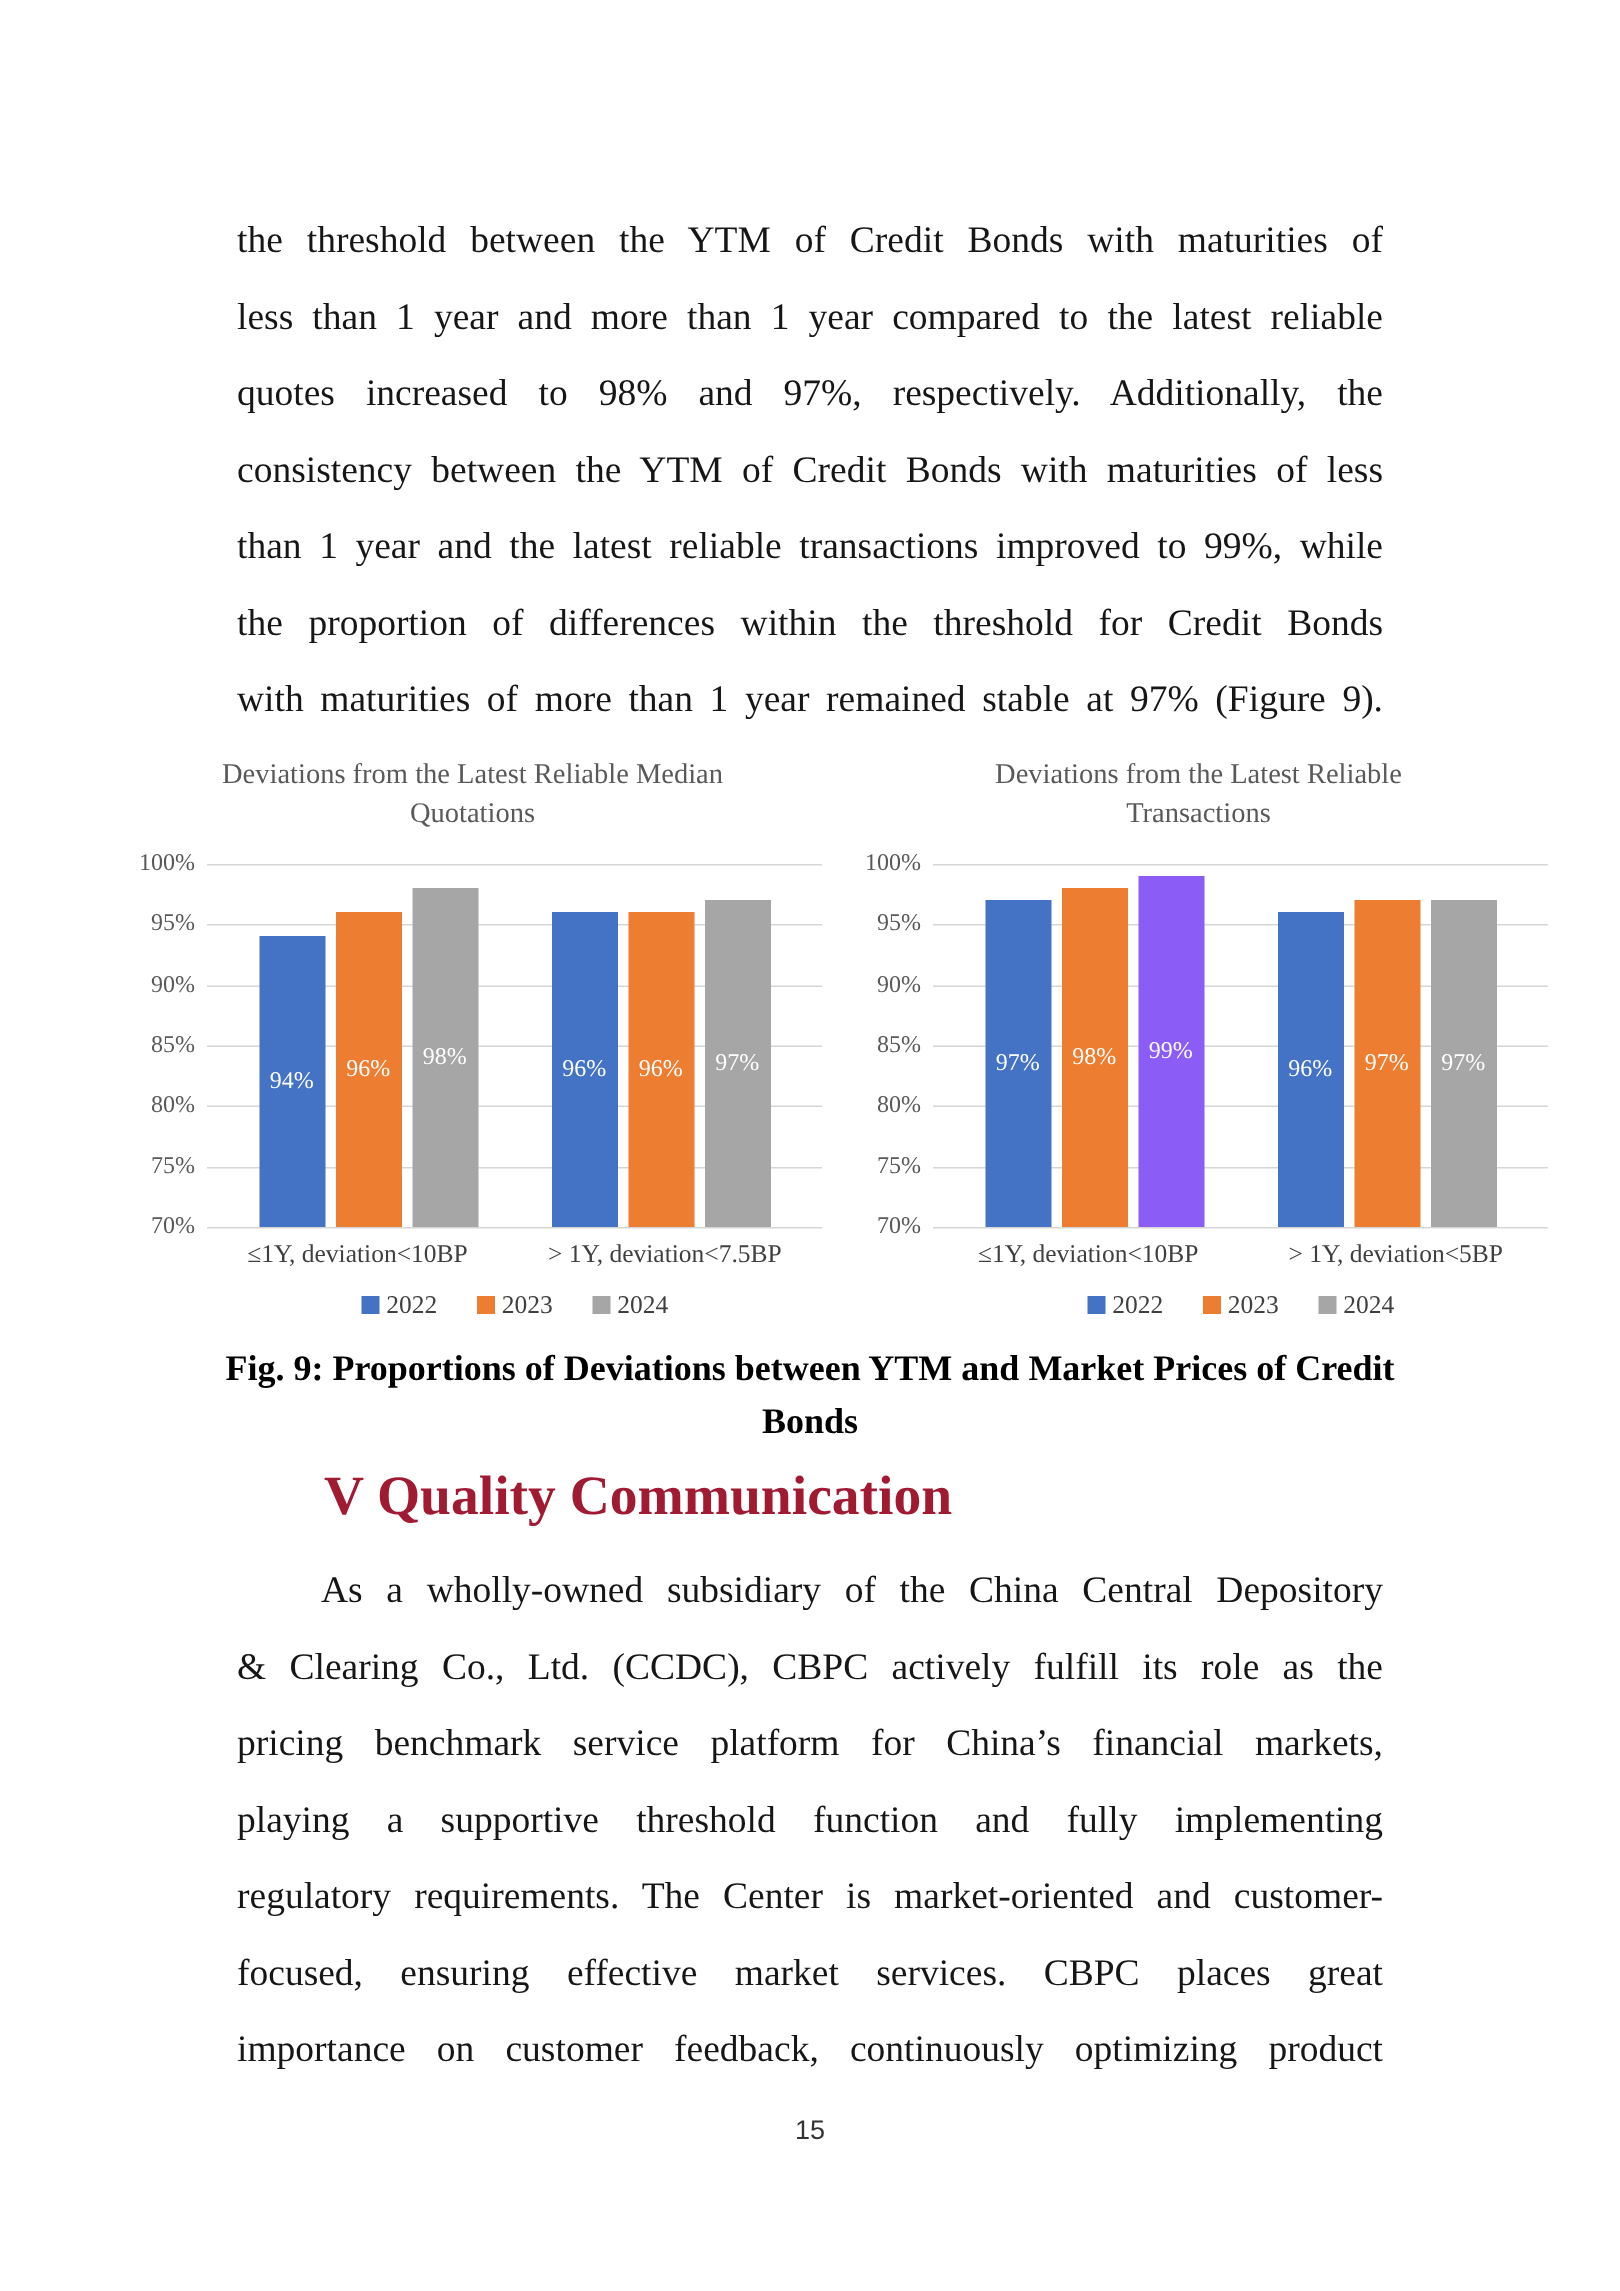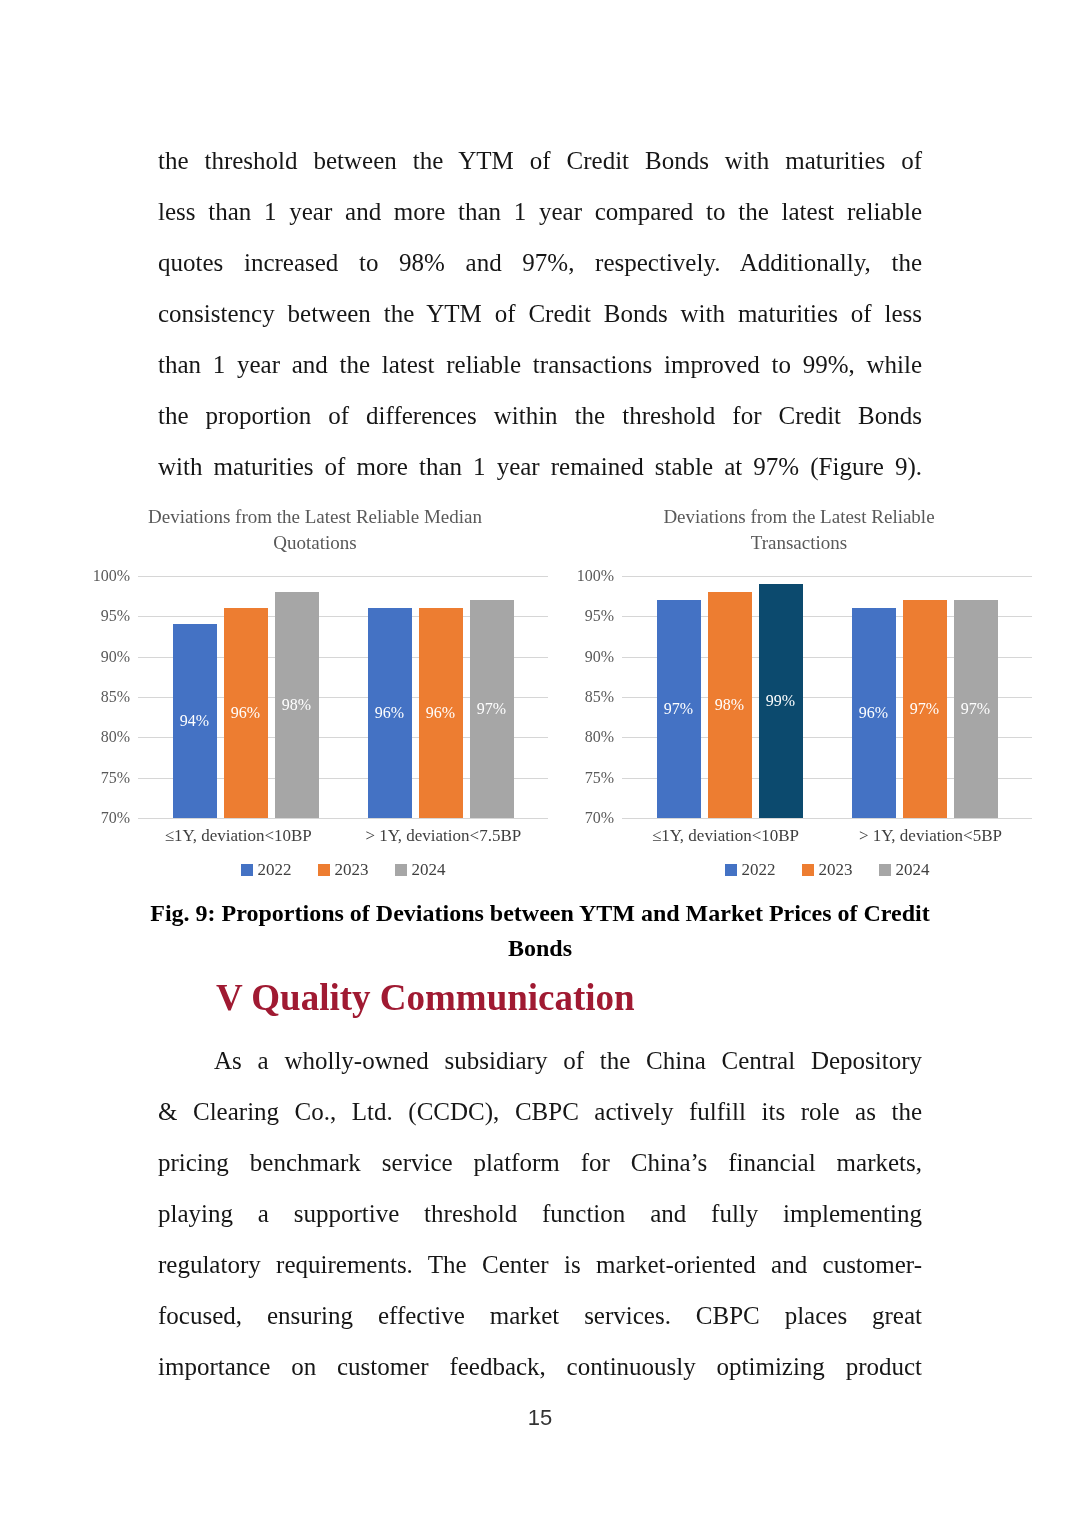--- a/index.html
+++ b/index.html
@@ -137,21 +137,21 @@
     color: #a01a32;
   }
 
   
   .page-number {
     position: absolute;
     bottom: 96px;
     left: 0; right: 0;
     text-align: center;
     font-family: "Liberation Sans", sans-serif;
-    font-size: 22px;
+    font-size: 18px;
     color: #333;
   }
 </style>
 </head>
 <body>
 
 <div class="page">
 
   <div class="para" id="para-top">
       <div class="tline">the threshold between the YTM of Credit Bonds with maturities of</div>
@@ -253,21 +253,21 @@
               <div class="gridline" style="top: 83.3333%;"></div>
               <div class="gridline" style="top: 100%;"></div>
               <div class="groups">
                 <div class="group">
                   <div class="bar" style="height: 90%; background: rgb(68, 114, 196);">
                     <span class="bar-label" style="color: rgb(255, 255, 255);">97%</span>
                   </div>
                   <div class="bar" style="height: 93.3333%; background: rgb(237, 125, 49);">
                     <span class="bar-label" style="color: rgb(255, 255, 255);">98%</span>
                   </div>
-                  <div class="bar" style="height: 96.6667%; background: #0c4a6e;">
+                  <div class="bar" style="height: 96.6667%; background: #8b5cf6;">
                     <span class="bar-label" style="color: rgb(255, 255, 255);">99%</span>
                   </div>
                 </div>
                 <div class="group">
                   <div class="bar" style="height: 86.6667%; background: rgb(68, 114, 196);">
                     <span class="bar-label" style="color: rgb(255, 255, 255);">96%</span>
                   </div>
                   <div class="bar" style="height: 90%; background: rgb(237, 125, 49);">
                     <span class="bar-label" style="color: rgb(255, 255, 255);">97%</span>
                   </div>

